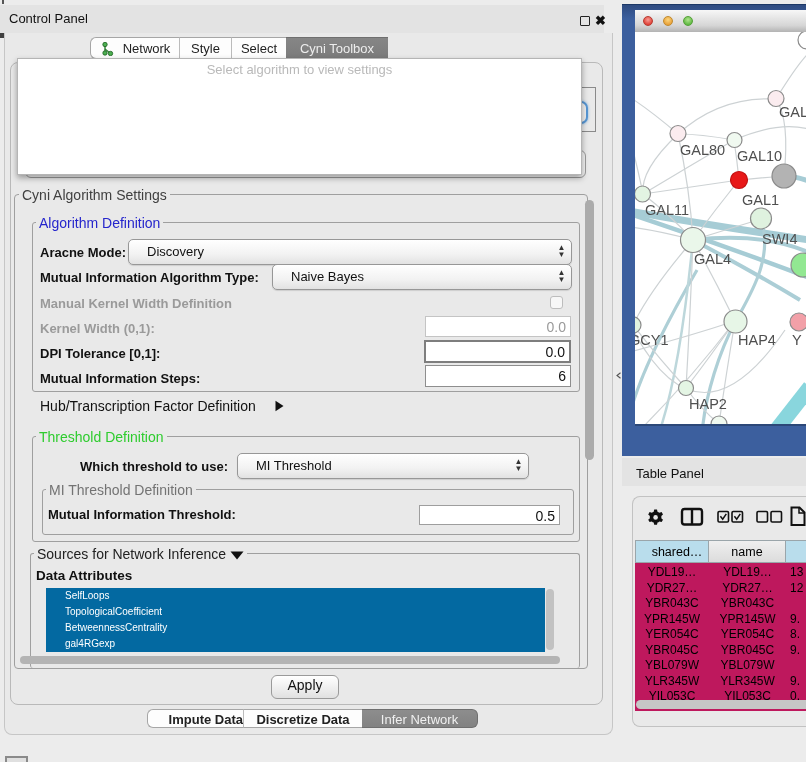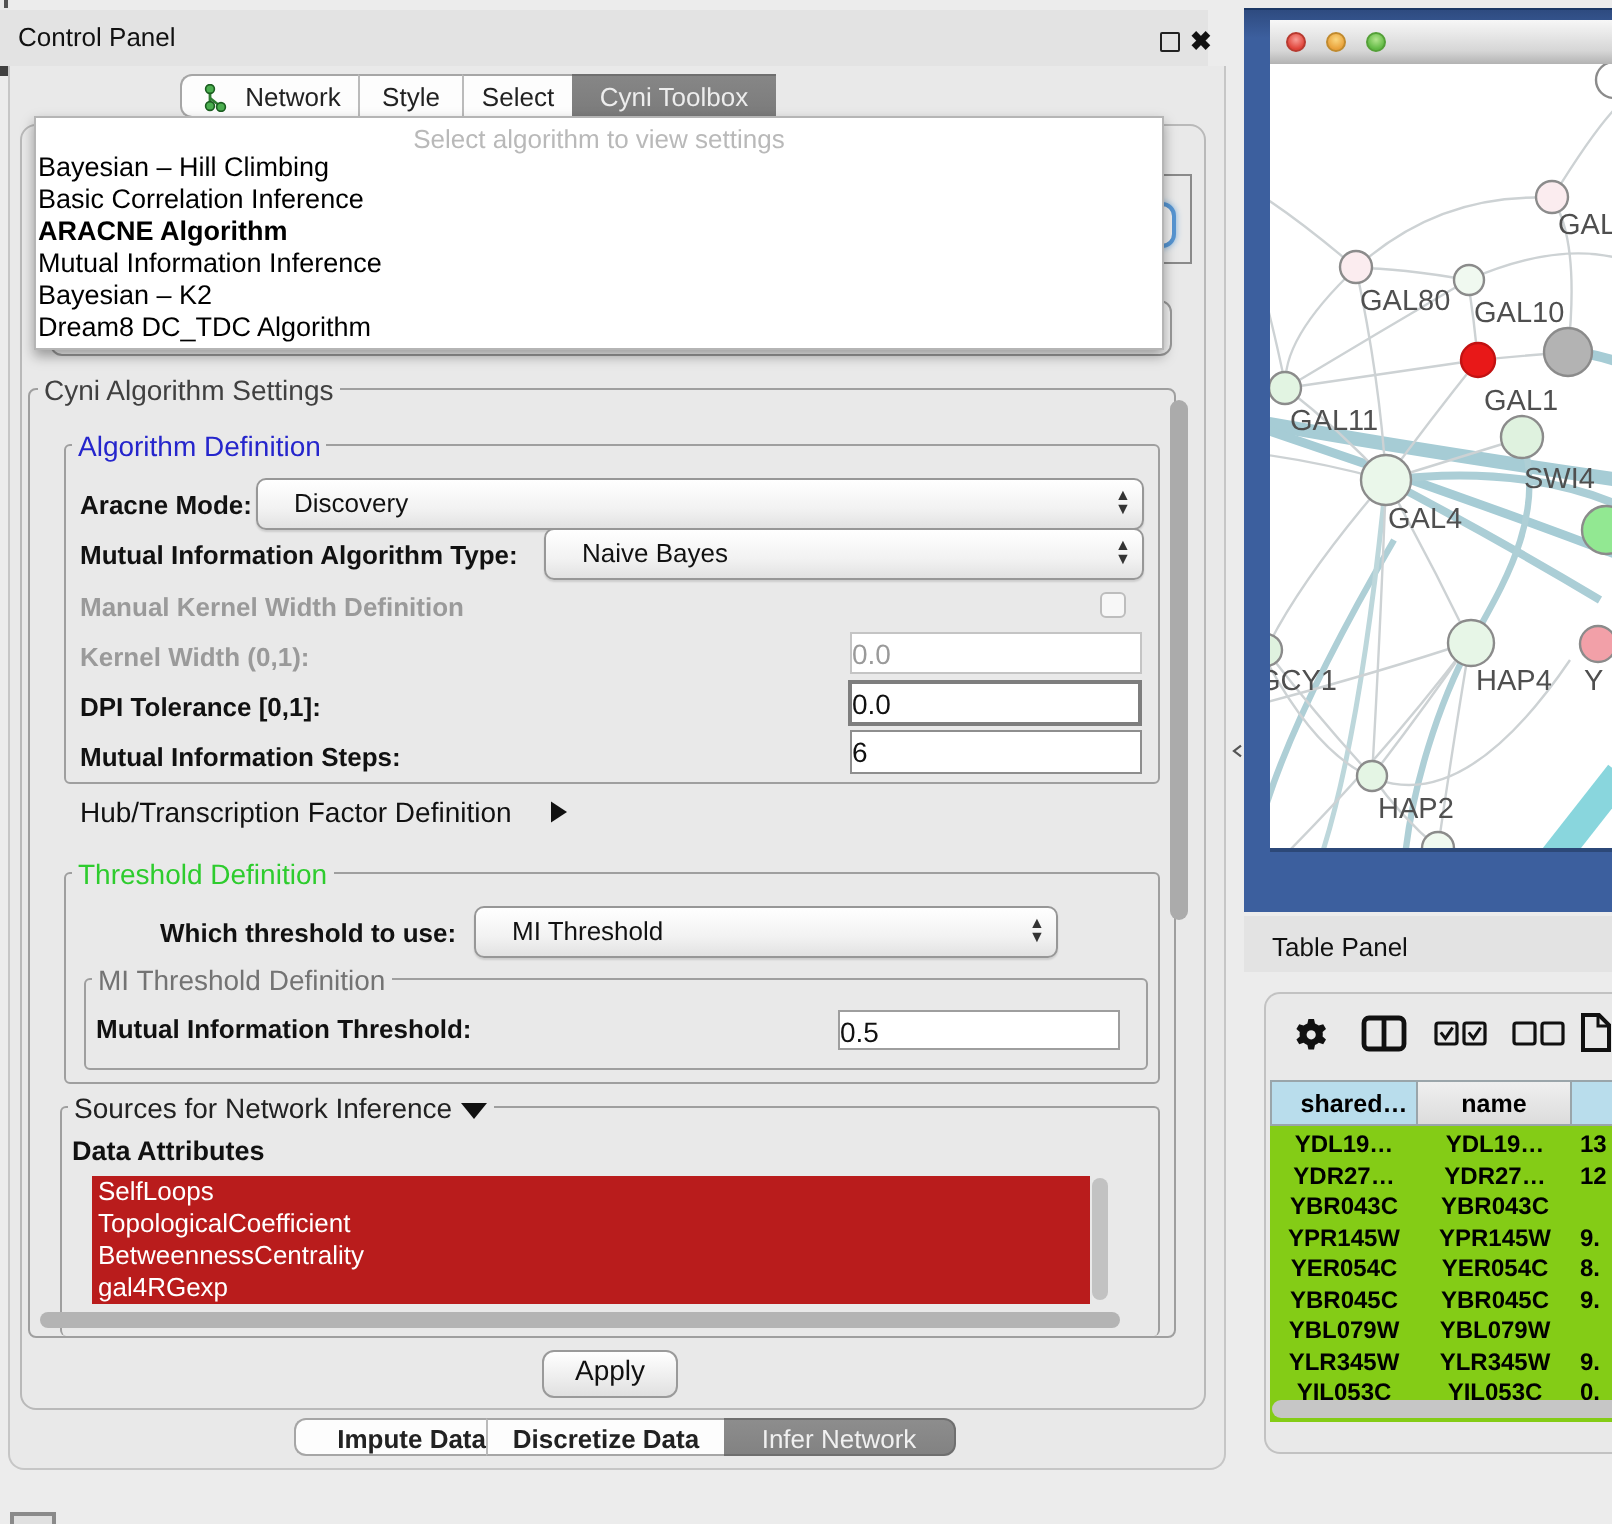--- a/index.html
+++ b/index.html
@@ -9,22 +9,22 @@
   .b{font-weight:bold;}
   .lbl{font-size:13px;color:#111;font-weight:bold;white-space:nowrap;}
   .glbl{font-size:13px;color:#9a9a9a;font-weight:bold;white-space:nowrap;}
   .grp{position:absolute;border:1px solid #9f9f9f;border-radius:3px;}
   .grplab{position:absolute;background:#e9e9e9;padding:0 3px;font-size:14px;white-space:nowrap;}
   .combo{position:absolute;border:1px solid #979797;border-radius:5px;
          background:linear-gradient(#ffffff,#f2f2f2 60%,#e2e2e2);
          box-shadow:0 1px 1px rgba(0,0,0,0.12);}
   .combo .ct{position:absolute;left:18px;top:4px;font-size:13px;color:#111;}
   .carr{position:absolute;right:5px;top:4px;width:9px;font-size:8px;color:#333;line-height:7px;text-align:center;}
-  .tfield{position:absolute;background:#fff;font-size:14px;color:#111;text-align:left;
-          box-sizing:border-box;padding:2px 15px 0 0;}
+  .tfield{position:absolute;background:#fff;font-size:14px;color:#111;text-align:right;
+          box-sizing:border-box;padding:2px 4px 0 0;}
   .tab{position:absolute;top:0;height:100%;box-sizing:border-box;background:#fdfdfd;
        border-top:1px solid #a6a6a6;border-bottom:1px solid #a6a6a6;
        font-size:13px;color:#222;text-align:center;}
   .tab .tt{margin-top:3px;}
 </style>
 </head>
 <body>
 
 <div class="abs" style="left:2px;top:0;width:2px;height:4px;background:#555;"></div>
 <div class="abs" style="left:0;top:5px;width:604px;height:28px;background:#e3e3e3;border-bottom:5px solid #404040;">
@@ -64,28 +64,20 @@
 
 <div class="abs" style="left:300px;top:87px;width:294px;height:43px;border:1px solid #8a8a8a;"></div>
 <div class="abs" style="left:540px;top:101px;width:48px;height:23px;border:2.5px solid #5695d2;
      border-radius:7px;box-shadow:0 0 3px #7fb3e0;box-sizing:border-box;background:#eee;"></div>
 <div class="abs" style="left:25px;top:150px;width:561px;height:28px;border:1px solid #9a9a9a;
      border-radius:6px;background:#f1f1f1;box-sizing:border-box;"></div>
 
 <div class="abs" style="left:17px;top:58px;width:563px;height:115px;background:#fff;
      border:1px solid #b5b5b5;box-shadow:0 3px 6px rgba(0,0,0,0.35);">
   <div class="abs" style="left:0;top:3px;width:100%;text-align:center;font-size:13px;color:#b9b9b9;">Select algorithm to view settings</div>
-  <div class="abs" style="left:1px;top:17px;font-size:13.5px;color:#000;line-height:16px;white-space:nowrap;">
-    Bayesian – Hill Climbing<br>
-    Basic Correlation Inference<br>
-    <span class="b">ARACNE Algorithm</span><br>
-    Mutual Information Inference<br>
-    Bayesian – K2<br>
-    Dream8 DC_TDC Algorithm
-  </div>
 </div>
 
 <div class="grp" style="left:14px;top:194px;width:572px;height:473px;border-radius:4px;"></div>
 <div class="grplab" style="left:19px;top:187px;color:#404040;">Cyni Algorithm Settings</div>
 
 <div class="grp" style="left:32px;top:222px;width:546px;height:168px;"></div>
 <div class="grplab" style="left:36px;top:215px;color:#2525cc;">Algorithm Definition</div>
 
 <div class="lbl abs" style="left:40px;top:245px;">Aracne Mode:</div>
 <div class="combo" style="left:128px;top:239px;width:442px;height:24px;">
@@ -131,22 +123,22 @@
 
 <div class="lbl abs" style="left:48px;top:507px;">Mutual Information Threshold:</div>
 <div class="tfield" style="left:419px;top:505px;width:141px;height:20px;border:1px solid #9e9e9e;">0.5</div>
 
 <div class="grp" style="left:30px;top:553px;width:548px;height:114px;border-bottom:none;"></div>
 <div class="grplab" style="left:34px;top:546px;color:#222;">Sources for Network Inference <svg style="vertical-align:-1px;" width="14" height="9">
       <polygon points="0.5,0.5 13.5,0.5 7,8.5" fill="#111"></polygon>
     </svg></div>
 
 <div class="lbl abs" style="left:36px;top:568px;font-size:13.5px;">Data Attributes</div>
-<div class="abs" style="left:46px;top:588px;width:499px;height:64px;background:#b91c1c;
-     color:#fff;font-size:13px;line-height:16px;padding-left:3px;box-sizing:border-box;">
+<div class="abs" style="left:46px;top:588px;width:499px;height:64px;background:#0369a1;
+     color:#fff;font-size:10px;line-height:16px;padding-left:19px;box-sizing:border-box;">
   SelfLoops<br>TopologicalCoefficient<br>BetweennessCentrality<br>gal4RGexp
 </div>
 <div class="abs" style="left:546px;top:589px;width:8px;height:61px;background:#c2c2c2;border-radius:4px;"></div>
 
 <div class="abs" style="left:20px;top:656px;width:540px;height:8px;background:#b4b4b4;border-radius:4px;"></div>
 
 <div class="abs" style="left:271px;top:675px;width:66px;height:21px;border:1px solid #9a9a9a;border-radius:6px;
      background:linear-gradient(#ffffff,#ededed 60%,#e0e0e0);text-align:center;font-size:14px;color:#111;padding-top:1px;">Apply</div>
 
 <div class="abs" style="left:147px;top:709px;width:316px;height:19px;">
@@ -283,21 +275,21 @@
     <rect x="87" y="5.5" width="10.5" height="10.5" rx="1.2"></rect>
     <path d="M75.4,10.2 l2.3,3 3.6-5.4" stroke-width="1.5"></path>
     <path d="M89.4,10.2 l2.3,3 3.6-5.4" stroke-width="1.5"></path>
     <rect x="112" y="5.5" width="10.5" height="10.5" rx="1.2"></rect>
     <rect x="126" y="5.5" width="10.5" height="10.5" rx="1.2"></rect>
     <path d="M146.5,1.5 h8 l5,5 v12.5 h-13 z" stroke-width="2"></path>
     <path d="M154,1.5 v5.5 h5.5" stroke-width="1.5"></path>
   </g>
 </svg>
 
-<div class="abs" style="left:635px;top:540px;width:171px;height:171px;background:#84cc16;overflow:hidden;font-size:12px;font-weight:bold;">
+<div class="abs" style="left:635px;top:540px;width:171px;height:171px;background:#be185d;overflow:hidden;font-size:12px;">
   <div class="abs" style="left:0;top:0;width:74px;height:23px;background:#b9ddec;border:1px solid #9aa5aa;
        box-sizing:border-box;text-align:center;padding-top:4px;padding-left:10px;font-size:12.5px;">shared…</div>
   <div class="abs" style="left:74px;top:0;width:77px;height:23px;background:linear-gradient(#efefef,#dcdcdc);
        border:1px solid #9aa5aa;border-left:none;box-sizing:border-box;text-align:center;padding-top:4px;font-size:12.5px;">name</div>
   <div class="abs" style="left:151px;top:0;width:22px;height:23px;background:#b9ddec;border:1px solid #9aa5aa;
        border-left:none;box-sizing:border-box;"></div>
   <div class="abs" style="left:0;top:25px;width:74px;text-align:center;line-height:15.5px;">
     YDL19…<br>YDR27…<br>YBR043C<br>YPR145W<br>YER054C<br>YBR045C<br>YBL079W<br>YLR345W<br>YIL053C
   </div>
   <div class="abs" style="left:74px;top:25px;width:77px;text-align:center;line-height:15.5px;">

